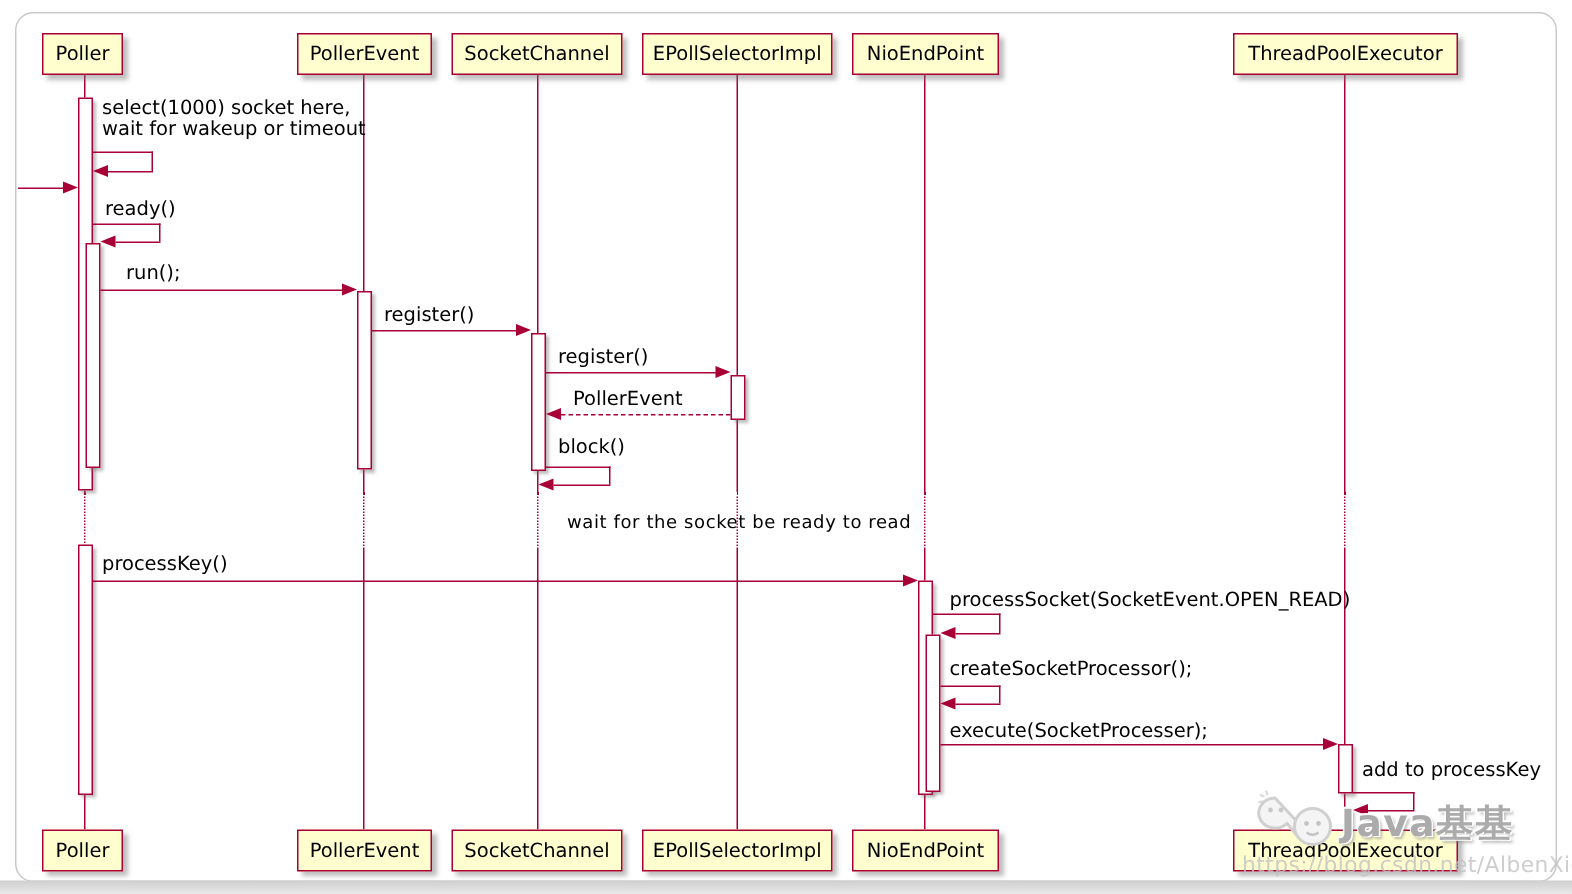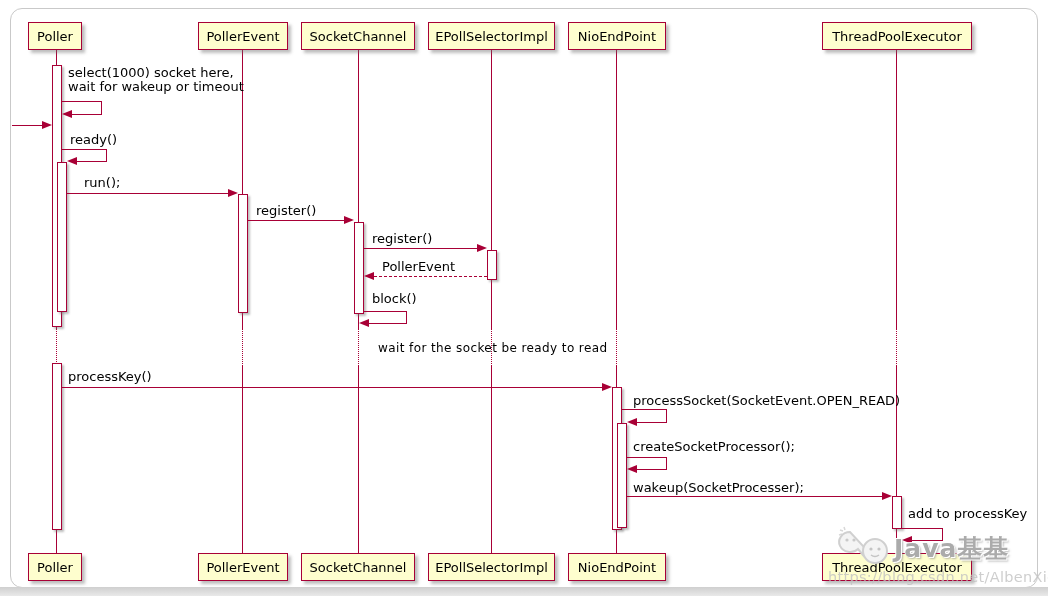--- a/index.html
+++ b/index.html
@@ -122,21 +122,21 @@
   <div class="vline" style="left:666px;top:409px;height:13px"></div>
   <div class="mline" style="left:637px;top:422px;width:30px"></div>
   <div class="ah-l" style="left:627px;top:418px"></div>
 
   <div class="mlabel" style="left:633px;top:440px">createSocketProcessor();</div>
   <div class="mline" style="left:627px;top:457px;width:40px"></div>
   <div class="vline" style="left:666px;top:457px;height:12px"></div>
   <div class="mline" style="left:637px;top:469px;width:30px"></div>
   <div class="ah-l" style="left:627px;top:465px"></div>
 
-  <div class="mlabel" style="left:633px;top:481px">wakeup(SocketProcesser);</div>
+  <div class="mlabel" style="left:633px;top:481px">execute(SocketProcesser);</div>
   <div class="mline" style="left:627px;top:496px;width:257px"></div>
   <div class="ah-r" style="left:882px;top:492px"></div>
 
   <div class="mlabel" style="left:908px;top:507px">add to processKey</div>
   <div class="mline" style="left:902px;top:528px;width:41px"></div>
   <div class="vline" style="left:942px;top:528px;height:12px"></div>
   <div class="mline" style="left:912px;top:540px;width:31px"></div>
   <div class="ah-l" style="left:902px;top:536px"></div>
 
   <div class="pbox" style="left:28px;top:22px;width:54px">

